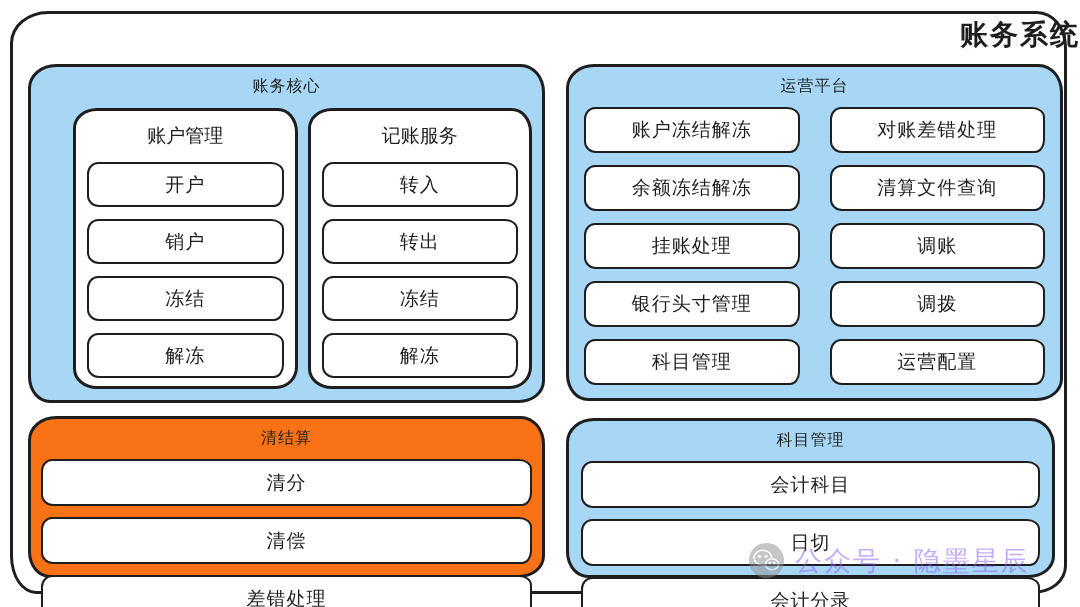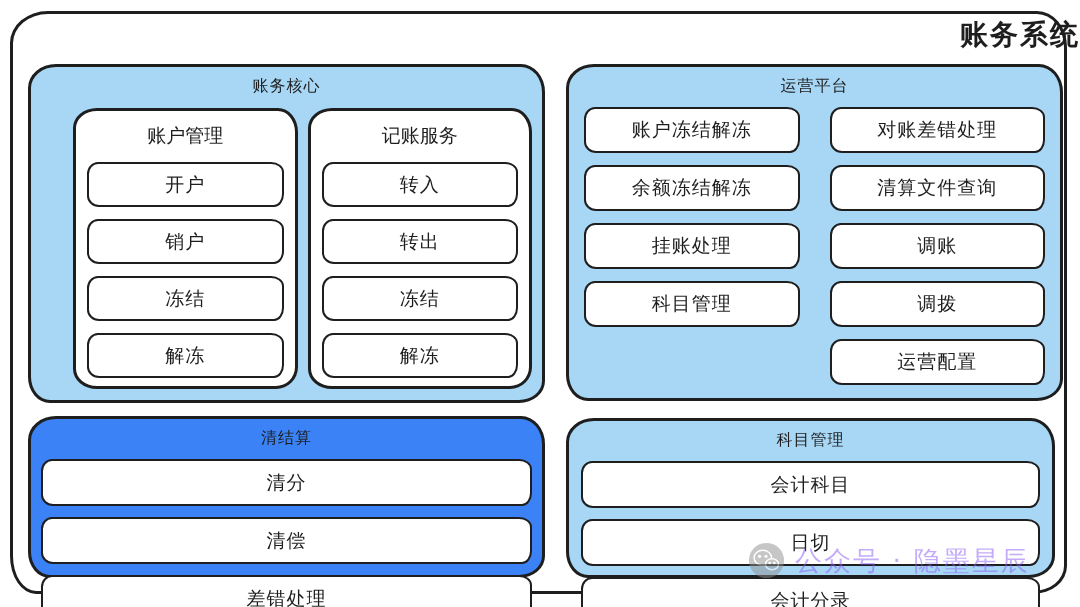--- a/index.html
+++ b/index.html
@@ -173,33 +173,34 @@
     </div>
   </div>
 
   <div id="sec-ops" class="section" style="background:#a7d7f5">
     <div class="section-title">运营平台</div>
     <div class="ops-columns">
       <div class="ops-col">
         <div class="box-item">账户冻结解冻</div>
         <div class="box-item">余额冻结解冻</div>
         <div class="box-item">挂账处理</div>
+        <div class="box-item">银行头寸管理</div>
         <div class="box-item">科目管理</div>
       </div>
       <div class="ops-col">
         <div class="box-item">对账差错处理</div>
         <div class="box-item">清算文件查询</div>
         <div class="box-item">调账</div>
         <div class="box-item">调拨</div>
         <div class="box-item">运营配置</div>
       </div>
     </div>
   </div>
 
-  <div id="sec-clearing" class="section" style="background:#3b82f6">
+  <div id="sec-clearing" class="section" style="background:#f97316">
     <div class="section-title">清结算</div>
     <div class="grid-2x2">
       <div class="box-item">清分</div>
       <div class="box-item">清偿</div>
       <div class="box-item">差错处理</div>
     </div>
   </div>
 
   <div id="sec-accounting" class="section" style="background:#a7d7f5">
     <div class="section-title">科目管理</div>

